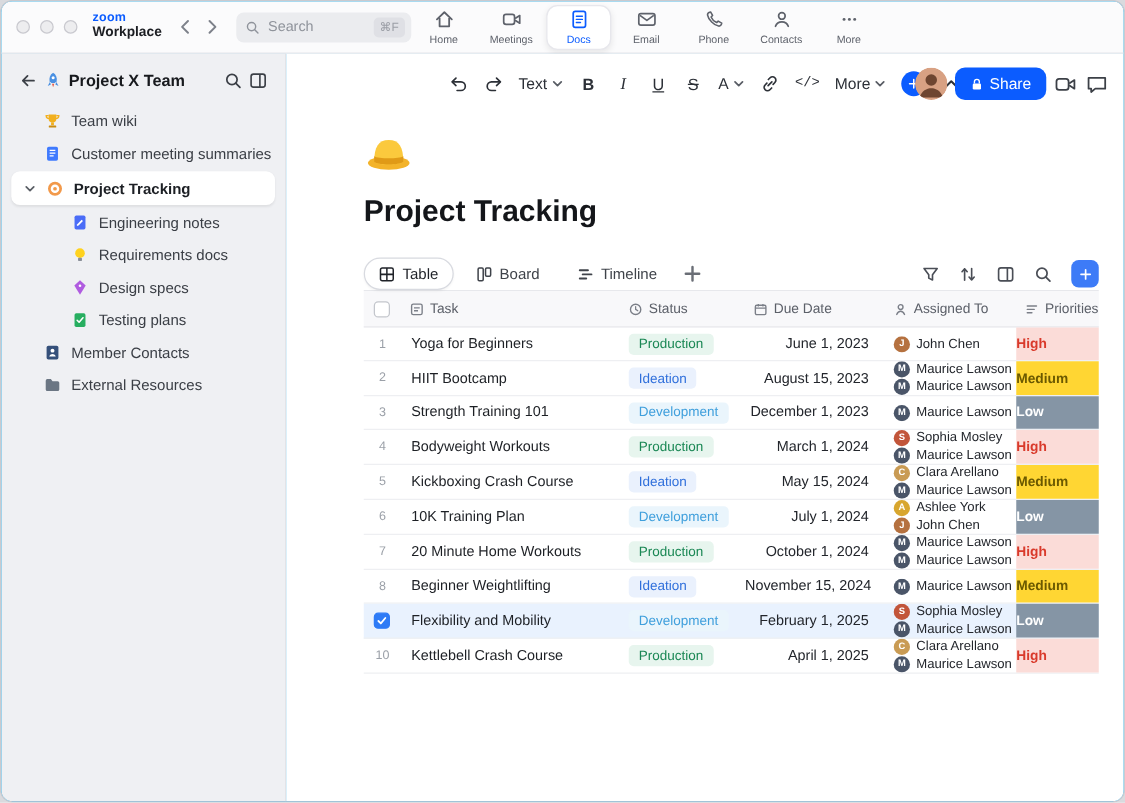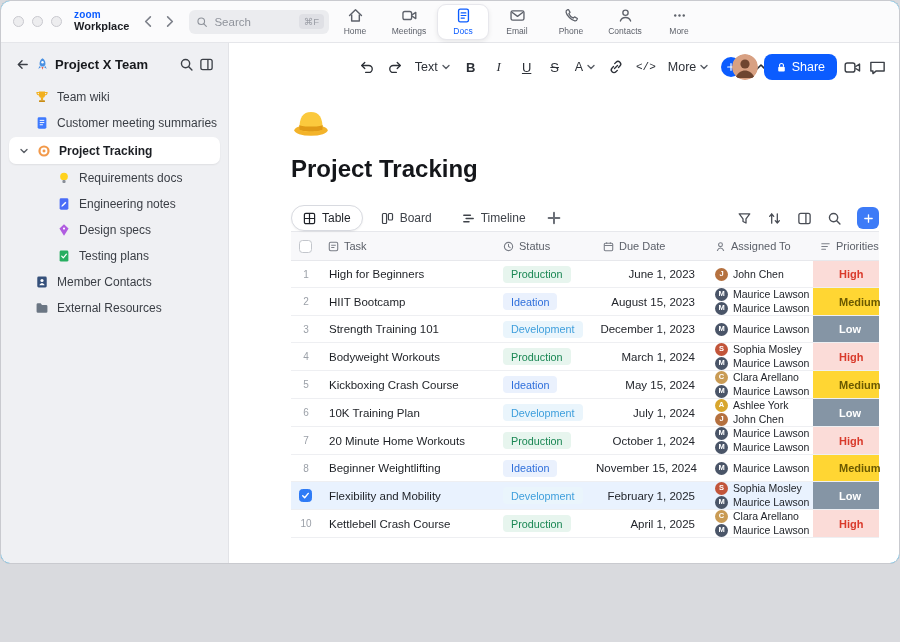--- a/index.html
+++ b/index.html
@@ -1,17 +1,17 @@
 <!DOCTYPE html>
 <html><head>
 <meta charset="utf-8">
 <style>
   html,body{margin:0;padding:0;width:900px;height:642px;background:#d9dade;font-family:"Liberation Sans",sans-serif;-webkit-font-smoothing:antialiased;}
   *{box-sizing:border-box;}
-  .window{width:900px;height:564px;border-radius:10px;overflow:hidden;background:#0ea5e9;display:flex;flex-direction:column;border:1px solid #c9cacf;}
+  .window{width:900px;height:642px;border-radius:10px;overflow:hidden;background:#0ea5e9;display:flex;flex-direction:column;border:1px solid #c9cacf;}
 
   
   .titlebar{height:42px;flex:none;display:flex;align-items:center;background:#fbfbfc;border-bottom:1px solid #e5e6ea;padding:0 12px;}
   .tl-group{display:flex;gap:8px;align-items:center;}
   .tl{width:11px;height:11px;border-radius:50%;border:1px solid #c9c9cf;background:#ededef;}
   .logo{display:flex;flex-direction:column;line-height:1.05;margin-left:12px;}
   .logo-zoom{color:#0b5cff;font-weight:700;font-size:10px;letter-spacing:.2px;}
   .logo-wp{color:#1b1d22;font-weight:700;font-size:11px;}
   .hist{display:flex;align-items:center;gap:6px;margin-left:12px;color:#7d818a;}
   .hist .ic{width:15px;height:15px;}
@@ -84,21 +84,21 @@
   .cb.checked{background:#2e7bf6;border-color:#2e7bf6;}
   .cb .ic{width:9px;height:9px;}
   .rownum{font-size:10px;color:#9ba0a8;text-align:center;}
   .cell-task{padding-left:8px;color:#1d2025;white-space:nowrap;overflow:hidden;}
   .status-pill{display:inline-block;font-size:10.8px;padding:2.5px 8px;border-radius:4px;margin-left:7px;white-space:nowrap;}
   .cell-due{text-align:right;padding-right:13px;color:#23262c;white-space:nowrap;}
   .cell-assign{display:flex;flex-direction:column;justify-content:center;gap:1px;padding-left:7px;overflow:hidden;}
   .assignee{display:flex;align-items:center;gap:5px;line-height:12.5px;white-space:nowrap;}
   .av{width:13px;height:13px;border-radius:50%;color:#fff;font-size:7.5px;font-weight:700;display:flex;align-items:center;justify-content:center;flex:none;}
   .assignee-name{font-size:10.5px;color:#23262c;}
-  .cell-priority{align-self:stretch;display:flex;align-items:center;padding-left:26px;font-size:11px;font-weight:600;white-space:nowrap;}
+  .cell-priority{align-self:stretch;display:flex;align-items:center;padding-left:0;font-size:11px;font-weight:600;white-space:nowrap;}
   .trow.selected{background:#e9f2fe;}
   .ic{display:inline-flex;}
   .ic svg{width:100%;height:100%;display:block;}
 </style>
 </head>
 <body>
 
 <div class="window">
 
   <div class="titlebar">
@@ -268,34 +268,34 @@
                 <circle cx="8" cy="8" r="6.4" fill="#f2994a"></circle>
                 <circle cx="8" cy="8" r="3.9" fill="#fff"></circle>
                 <circle cx="8" cy="8" r="1.7" fill="#f2994a"></circle>
               </svg>
             </span>
             <span>Project Tracking</span>
           </div>
           <div class="side-item lvl2">
             <span class="ic">
               <svg viewBox="0 0 16 16">
+                <rect x="3" y="1.5" width="10" height="13" rx="1.6" fill="#4a6cf7"></rect>
+                <path d="M5.5 9.5 L9.5 5.5 l1.2 1.2 -4 4 -1.6.4 z" fill="#fff"></path>
+              </svg>
+            </span>
+            <span>Engineering notes</span>
+          </div>
+          <div class="side-item lvl2">
+            <span class="ic">
+              <svg viewBox="0 0 16 16">
                 <circle cx="8" cy="6.3" r="4.4" fill="#ffd21e"></circle>
                 <rect x="6.2" y="10.4" width="3.6" height="3.2" rx="1.1" fill="#8a8f98"></rect>
               </svg>
             </span>
             <span>Requirements docs</span>
-          </div>
-          <div class="side-item lvl2">
-            <span class="ic">
-              <svg viewBox="0 0 16 16">
-                <rect x="3" y="1.5" width="10" height="13" rx="1.6" fill="#4a6cf7"></rect>
-                <path d="M5.5 9.5 L9.5 5.5 l1.2 1.2 -4 4 -1.6.4 z" fill="#fff"></path>
-              </svg>
-            </span>
-            <span>Engineering notes</span>
           </div>
           <div class="side-item lvl2">
             <span class="ic">
               <svg viewBox="0 0 16 16">
                 <path d="M8 1.4 L13.2 6.2 L8 14.6 L2.8 6.2 Z" fill="#b05ce0"></path>
                 <circle cx="8" cy="6.4" r="1.2" fill="#fff"></circle>
               </svg>
             </span>
             <span>Design specs</span>
           </div>
@@ -548,21 +548,21 @@
                     <line x1="2" y1="9" x2="6" y2="9" stroke="currentColor" stroke-width="1.3" stroke-linecap="round"></line>
                   </svg>
                 </span>
                 <span>Priorities</span>
               </div>
             </div>
             <div class="trow">
               <div>
                 <div class="rownum">1</div>
               </div>
-              <div class="cell-task">High for Beginners</div>
+              <div class="cell-task">Yoga for Beginners</div>
               <div><span class="status-pill" style="color: rgb(26, 135, 84); background: rgb(231, 245, 238);">Production</span></div>
               <div class="cell-due">June 1, 2023</div>
               <div class="cell-assign">
                 <div class="assignee">
                   <span class="av" style="background: rgb(181, 113, 63);">J</span>
                   <span class="assignee-name">John Chen</span>
                 </div>
               </div>
               <div class="cell-priority" style="background: rgb(251, 220, 216); color: rgb(217, 58, 43);">High</div>
             </div>

